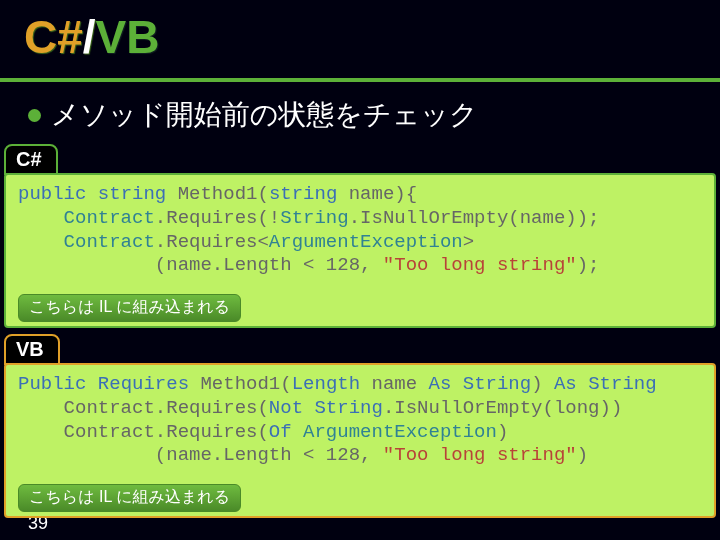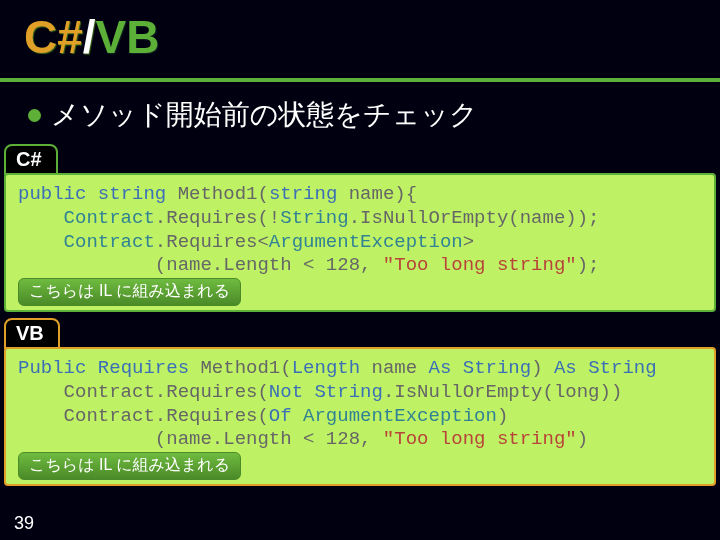--- a/index.html
+++ b/index.html
@@ -78,27 +78,27 @@
   .typ { color: #308294; }
   .str { color: #b84338; }
   .note-badge {
     display: inline-block;
     background: linear-gradient(#6fbb3f, #4a8a28);
     border: 1px solid #4a8a28;
     border-radius: 6px;
     color: #fff;
     font-size: 16px;
     padding: 2px 10px 3px 10px;
-    margin-top: 0;
+    margin-top: 16px;
   }
   .pagenum {
     color: #fff;
     font-size: 18px;
     position: absolute;
-    left: 14px; bottom: 6px;
+    left: 28px; bottom: 6px;
   }
   .block-wrap { margin-bottom: 6px; }
 </style>
 </head>
 <body>
 
 <div class="header">
   <div class="langmark">
     <span class="cs">C#</span><span class="slash">/</span><span class="vb">VB</span>
   </div>

